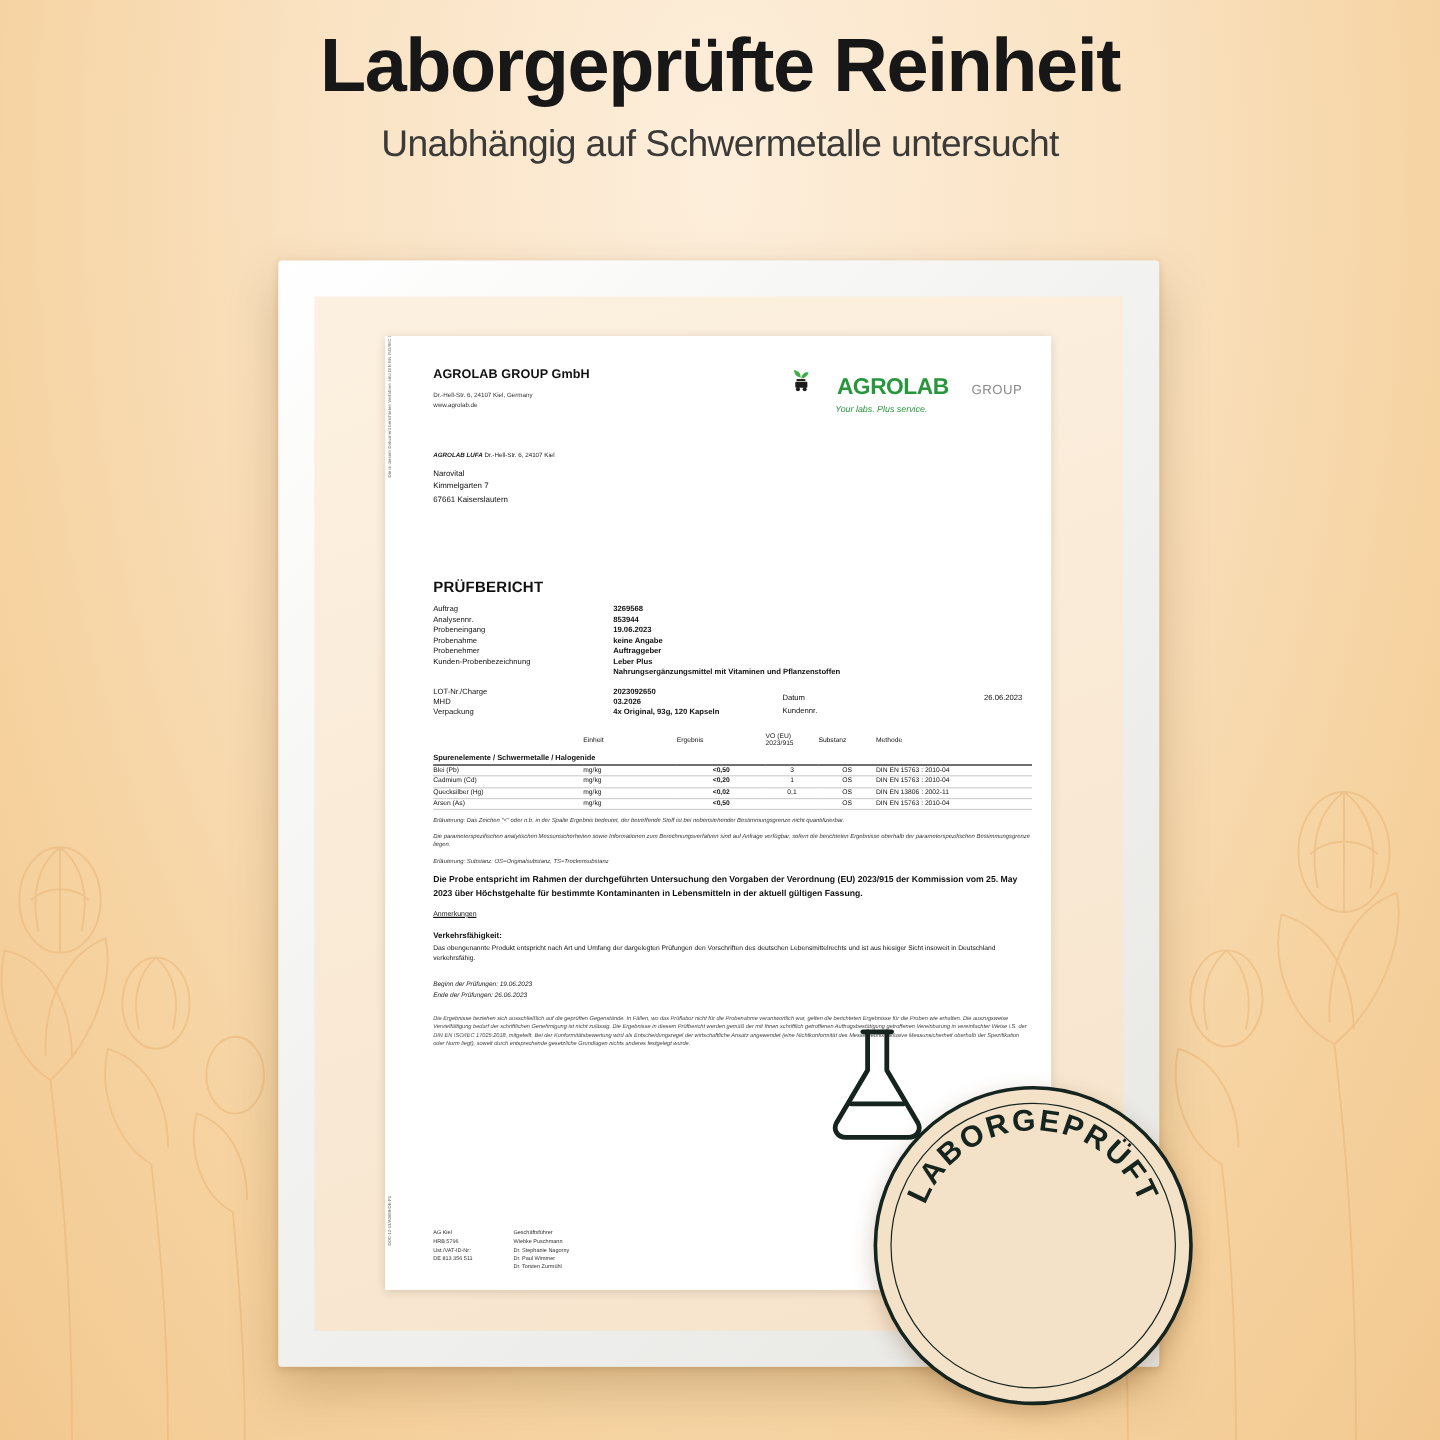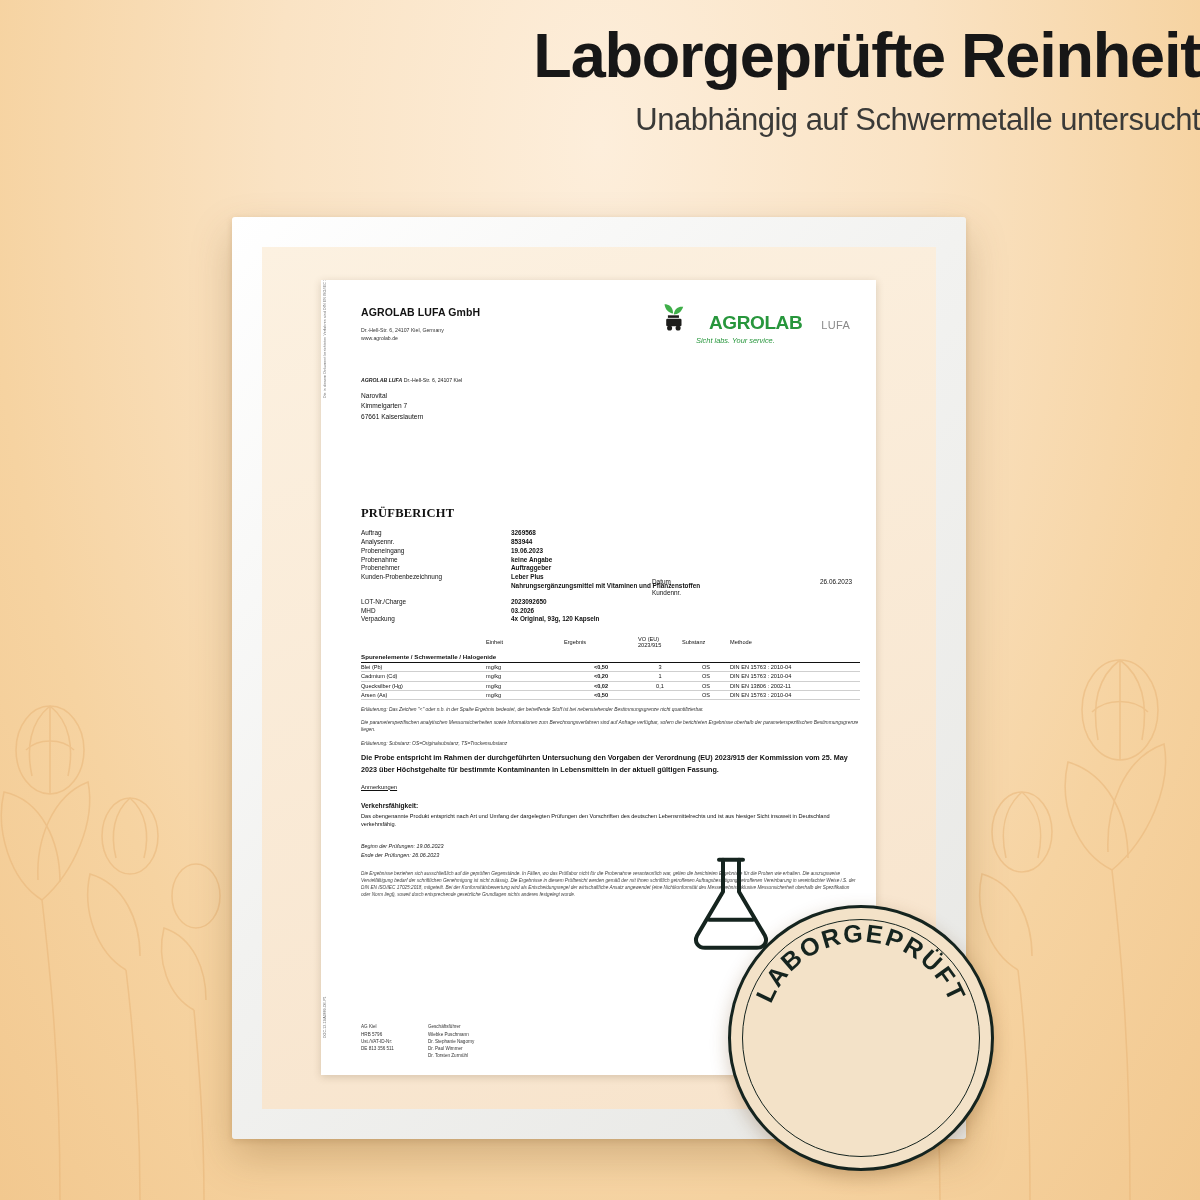--- a/index.html
+++ b/index.html
@@ -13,21 +13,21 @@
     position:absolute;inset:0;
     background:
       radial-gradient(ellipse at 50% 12%, #fdeedb 0%, #fae3c4 38%, #f6d3a1 72%, #f2c88f 100%);
   }
   
   .botanical{position:absolute;opacity:.55;pointer-events:none;}
   .bot-left{left:-10px;bottom:0;width:300px;height:700px;}
   .bot-right{right:-10px;bottom:0;width:330px;height:760px;}
 
   
-  .head-wrap{position:absolute;top:22px;left:0;right:0;text-align:right;}
+  .head-wrap{position:absolute;top:22px;left:0;right:0;text-align:center;}
   .title{
     font-size:63px;line-height:1.06;font-weight:bold;color:#171717;
     letter-spacing:-1.2px;margin:0;
   }
   .subtitle{
     font-size:31px;line-height:1.12;color:#3a3a38;margin:14px 0 0 0;
     letter-spacing:-0.5px;
   }
 
   
@@ -73,21 +73,21 @@
   .logo-tag{font-size:7.4px;color:#27963c;font-style:italic;margin-top:4px;margin-left:40px;}
   .logo-mark{width:34px;height:30px;}
 
   .sender-line{font-size:5.2px;color:#222;margin-top:34px;}
   .sender-line b{font-style:italic;}
   .addr{font-size:6.6px;color:#111;line-height:1.62;margin-top:8px;}
 
   .datum-block{position:absolute;right:24px;top:297px;width:200px;font-size:6.4px;color:#111;}
   .datum-row{display:flex;justify-content:space-between;line-height:1.7;}
 
-  .report-title{font-size:12.5px;font-weight:bold;color:#111;margin-top:83px;letter-spacing:.2px;font-family:Liberation Serif, serif;}
+  .report-title{font-size:12.5px;font-weight:bold;color:#111;margin-top:59px;letter-spacing:.2px;}
 
   table.kv{border-collapse:collapse;margin-top:8px;font-size:6.4px;color:#111;width:100%;}
   table.kv td{padding:.85px 0;vertical-align:top;}
   table.kv td.k{width:150px;}
   table.kv td.v{font-weight:bold;}
   .gap-row td{height:6px;}
 
   
   .res{margin-top:13px;width:100%;border-collapse:collapse;font-size:5.6px;color:#111;}
   .res th{font-weight:normal;text-align:left;padding:0 0 2px 0;font-size:5.6px;}
@@ -176,27 +176,27 @@
         <div class="logo-row">
           <svg class="logo-mark" viewBox="0 0 40 34">
             <path d="M20 12 C20 5 15 2 10 2 C11 9 15 12 20 13 Z" fill="#3fae49"></path>
             <path d="M21 13 C22 7 27 4 32 5 C30 11 26 14 21 14 Z" fill="#3fae49"></path>
             <rect x="14" y="15" width="13" height="3" fill="#1d1d1b"></rect>
             <rect x="12" y="19" width="18" height="9" rx="1.5" fill="#1d1d1b"></rect>
             <circle cx="16" cy="30" r="3" fill="#1d1d1b"></circle>
             <circle cx="26" cy="30" r="3" fill="#1d1d1b"></circle>
           </svg>
           <div class="logo-word">AGROLAB</div>
-          <div class="logo-group">LUFA</div>
-        </div>
-        <div class="logo-tag">Sicht labs. Your service.</div>
+          <div class="logo-group">GROUP</div>
+        </div>
+        <div class="logo-tag">Your labs. Plus service.</div>
       </div>
 
       <div class="doc-body">
-        <div class="lab-name">AGROLAB LUFA GmbH</div>
+        <div class="lab-name">AGROLAB GROUP GmbH</div>
         <div class="lab-addr">
           <div>Dr.-Hell-Str. 6, 24107 Kiel, Germany</div>
           <div>www.agrolab.de</div>
         </div>
 
         <div class="sender-line">
           <b>AGROLAB LUFA</b>
           <span>Dr.-Hell-Str. 6, 24107 Kiel</span>
         </div>
 

